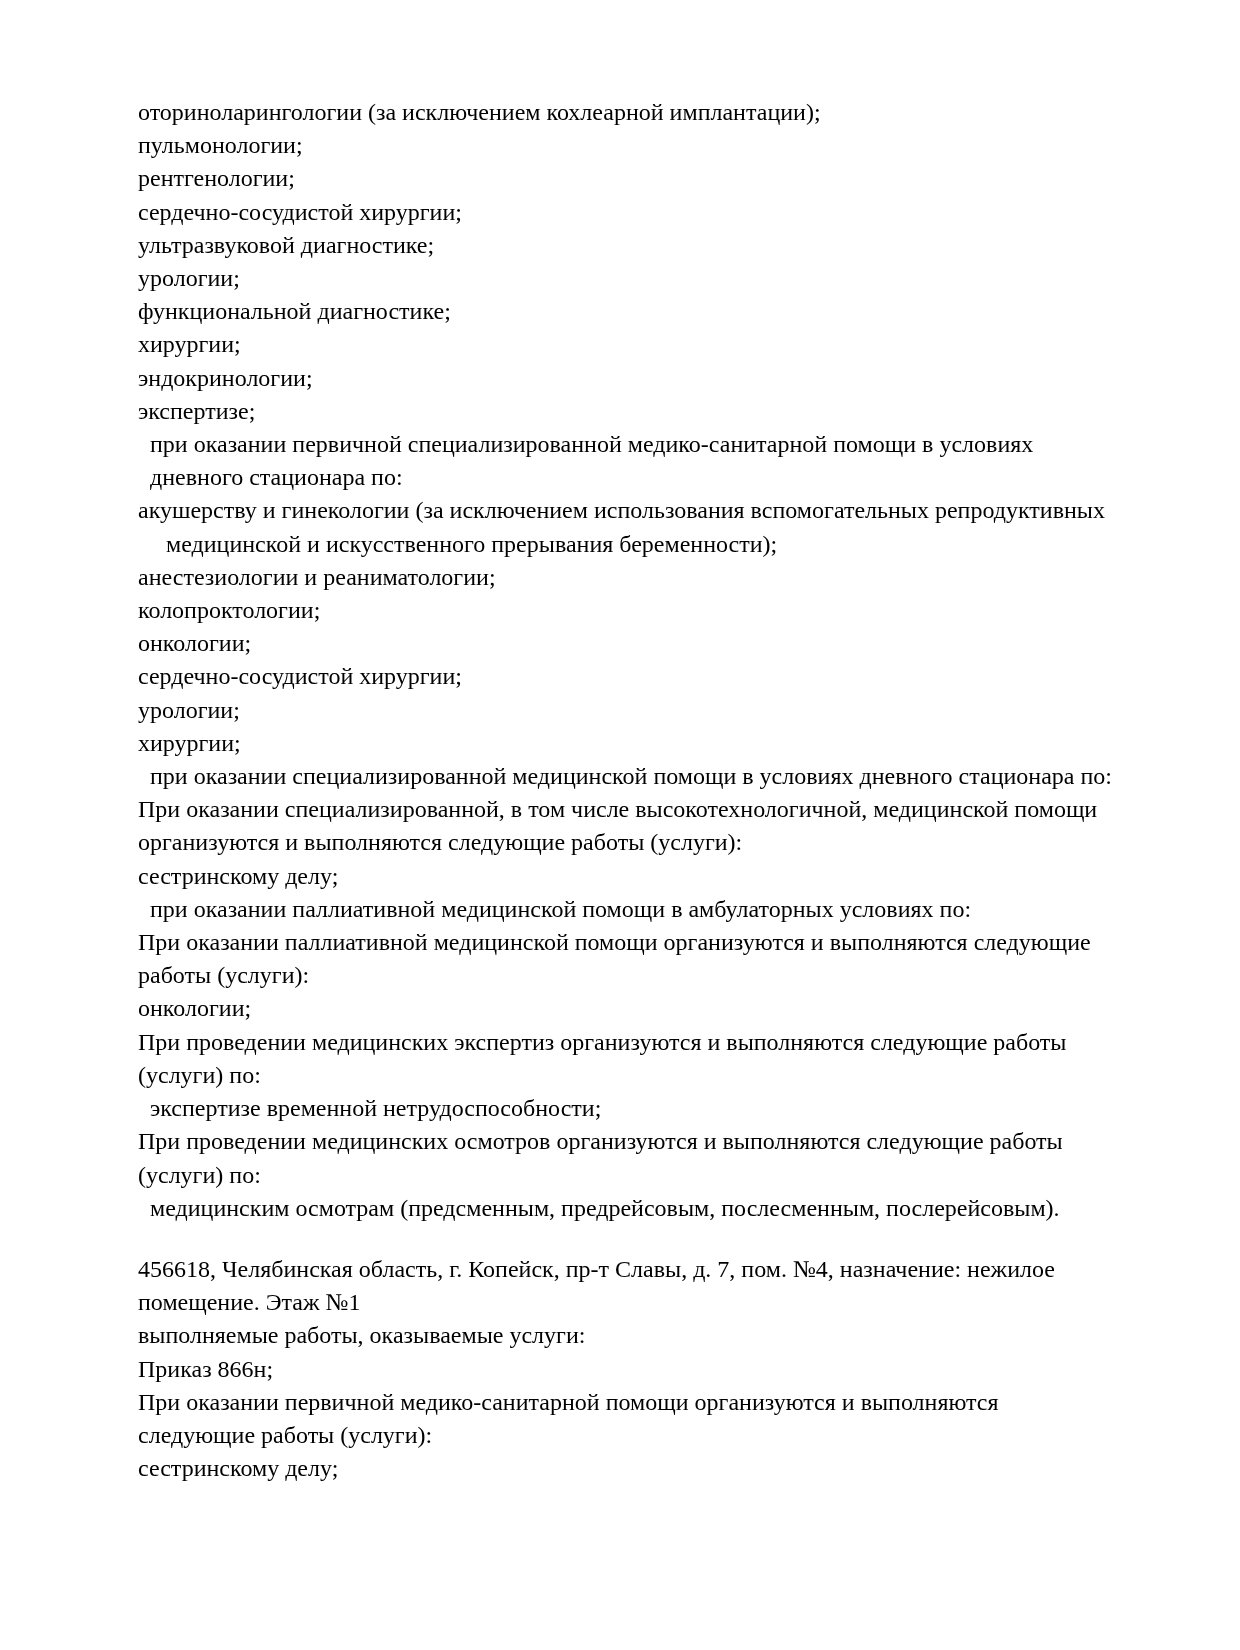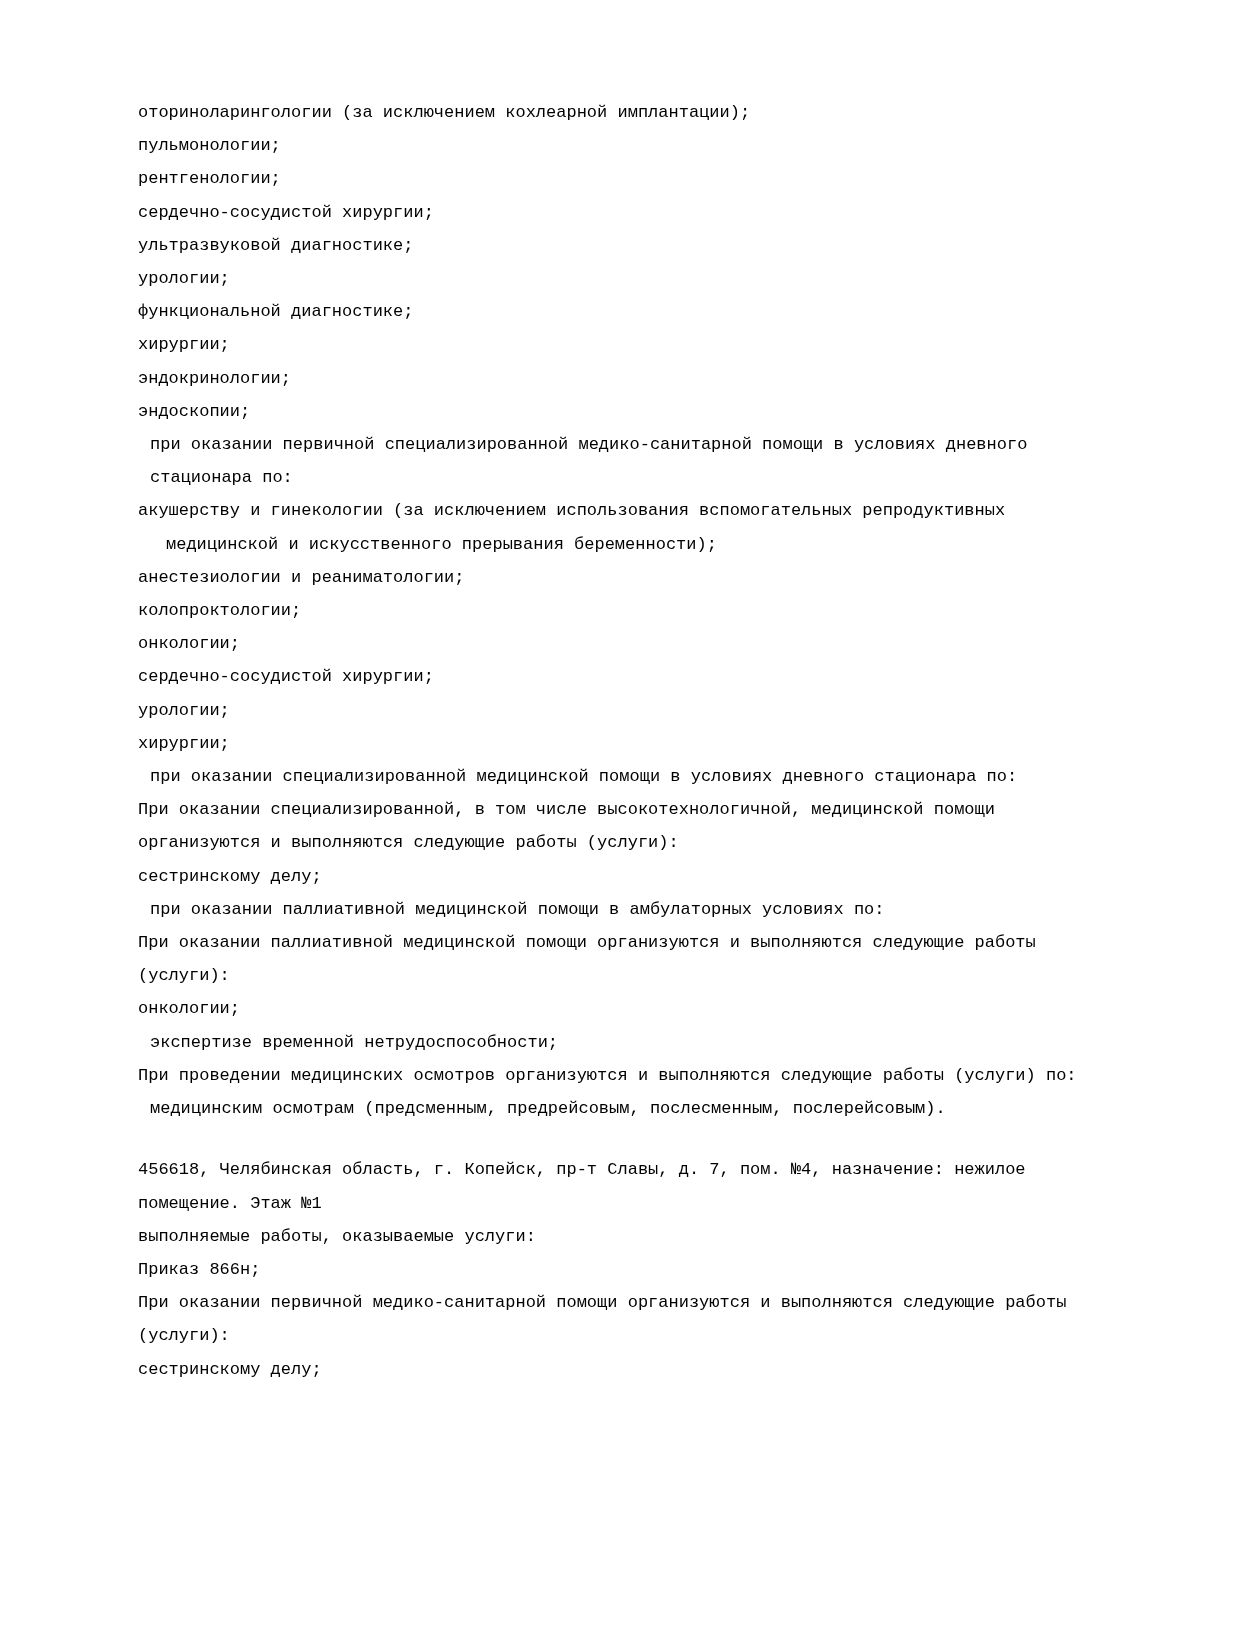--- a/index.html
+++ b/index.html
@@ -17,26 +17,25 @@
     font-family: "Liberation Serif", "DejaVu Serif", serif;
     color: #000000;
   }
   .content {
     position: absolute;
     left: 138px;
     top: 96px;
     width: 980px;
   }
   .line {
-    font-size: 17px;
+    font-size: 24px;
     line-height: 33.2px;
     text-align: left;
     white-space: pre-wrap;
     margin: 0;
-    font-family: Liberation Mono, monospace;
   }
   
   .ind0 { text-indent: 0; padding-left: 0; }
   .hang-ind1 {
     padding-left: 12px;
     text-indent: 0;
   }
   .wrap2 {
     padding-left: 28px;
     text-indent: -28px;
@@ -52,35 +51,36 @@
   <div class="content" id="body">
       <p class="line wrap2">оториноларингологии (за исключением кохлеарной имплантации);</p>
       <p class="line wrap2">пульмонологии;</p>
       <p class="line wrap2">рентгенологии;</p>
       <p class="line wrap2">сердечно-сосудистой хирургии;</p>
       <p class="line wrap2">ультразвуковой диагностике;</p>
       <p class="line wrap2">урологии;</p>
       <p class="line wrap2">функциональной диагностике;</p>
       <p class="line wrap2">хирургии;</p>
       <p class="line wrap2">эндокринологии;</p>
-      <p class="line wrap2">эндоскопии;</p>
+      <p class="line wrap2">экспертизе;</p>
       <p class="line hang-ind1">при оказании первичной специализированной медико-санитарной помощи в условиях дневного стационара по:</p>
       <p class="line wrap2">акушерству и гинекологии (за исключением использования вспомогательных репродуктивных медицинской и искусственного прерывания беременности);</p>
       <p class="line wrap2">анестезиологии и реаниматологии;</p>
       <p class="line wrap2">колопроктологии;</p>
       <p class="line wrap2">онкологии;</p>
       <p class="line wrap2">сердечно-сосудистой хирургии;</p>
       <p class="line wrap2">урологии;</p>
       <p class="line wrap2">хирургии;</p>
       <p class="line hang-ind1">при оказании специализированной медицинской помощи в условиях дневного стационара по:</p>
       <p class="line ind0">При оказании специализированной, в том числе высокотехнологичной, медицинской помощи организуются и выполняются следующие работы (услуги):</p>
       <p class="line wrap2">сестринскому делу;</p>
       <p class="line hang-ind1">при оказании паллиативной медицинской помощи в амбулаторных условиях по:</p>
       <p class="line ind0">При оказании паллиативной медицинской помощи организуются и выполняются следующие работы (услуги):</p>
       <p class="line wrap2">онкологии;</p>
+      <p class="line ind0">При проведении медицинских экспертиз организуются и выполняются следующие работы (услуги) по:</p>
       <p class="line hang-ind1">экспертизе временной нетрудоспособности;</p>
       <p class="line ind0">При проведении медицинских осмотров организуются и выполняются следующие работы (услуги) по:</p>
       <p class="line hang-ind1">медицинским осмотрам (предсменным, предрейсовым, послесменным, послерейсовым).</p>
       <div class="gap"></div>
       <p class="line ind0">456618, Челябинская область, г. Копейск, пр-т Славы, д. 7, пом. №4, назначение: нежилое помещение. Этаж №1</p>
       <p class="line ind0">выполняемые работы, оказываемые услуги:</p>
       <p class="line ind0">Приказ 866н;</p>
       <p class="line ind0">При оказании первичной медико-санитарной помощи организуются и выполняются следующие работы (услуги):</p>
       <p class="line wrap2">сестринскому делу;</p>
     </div>

